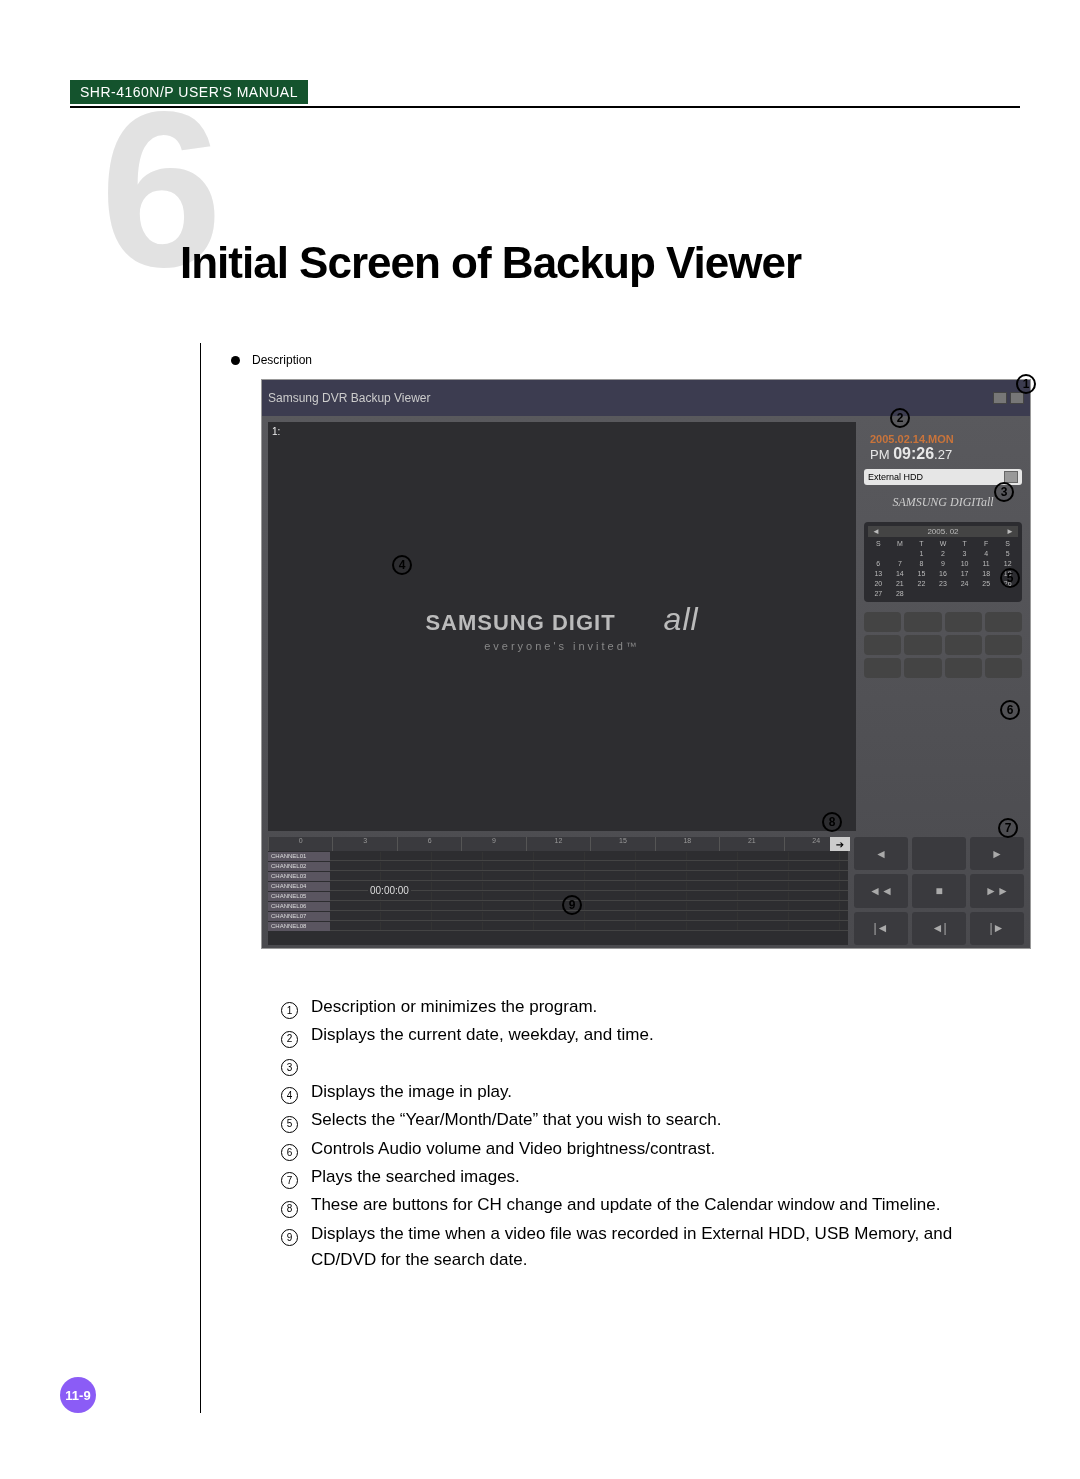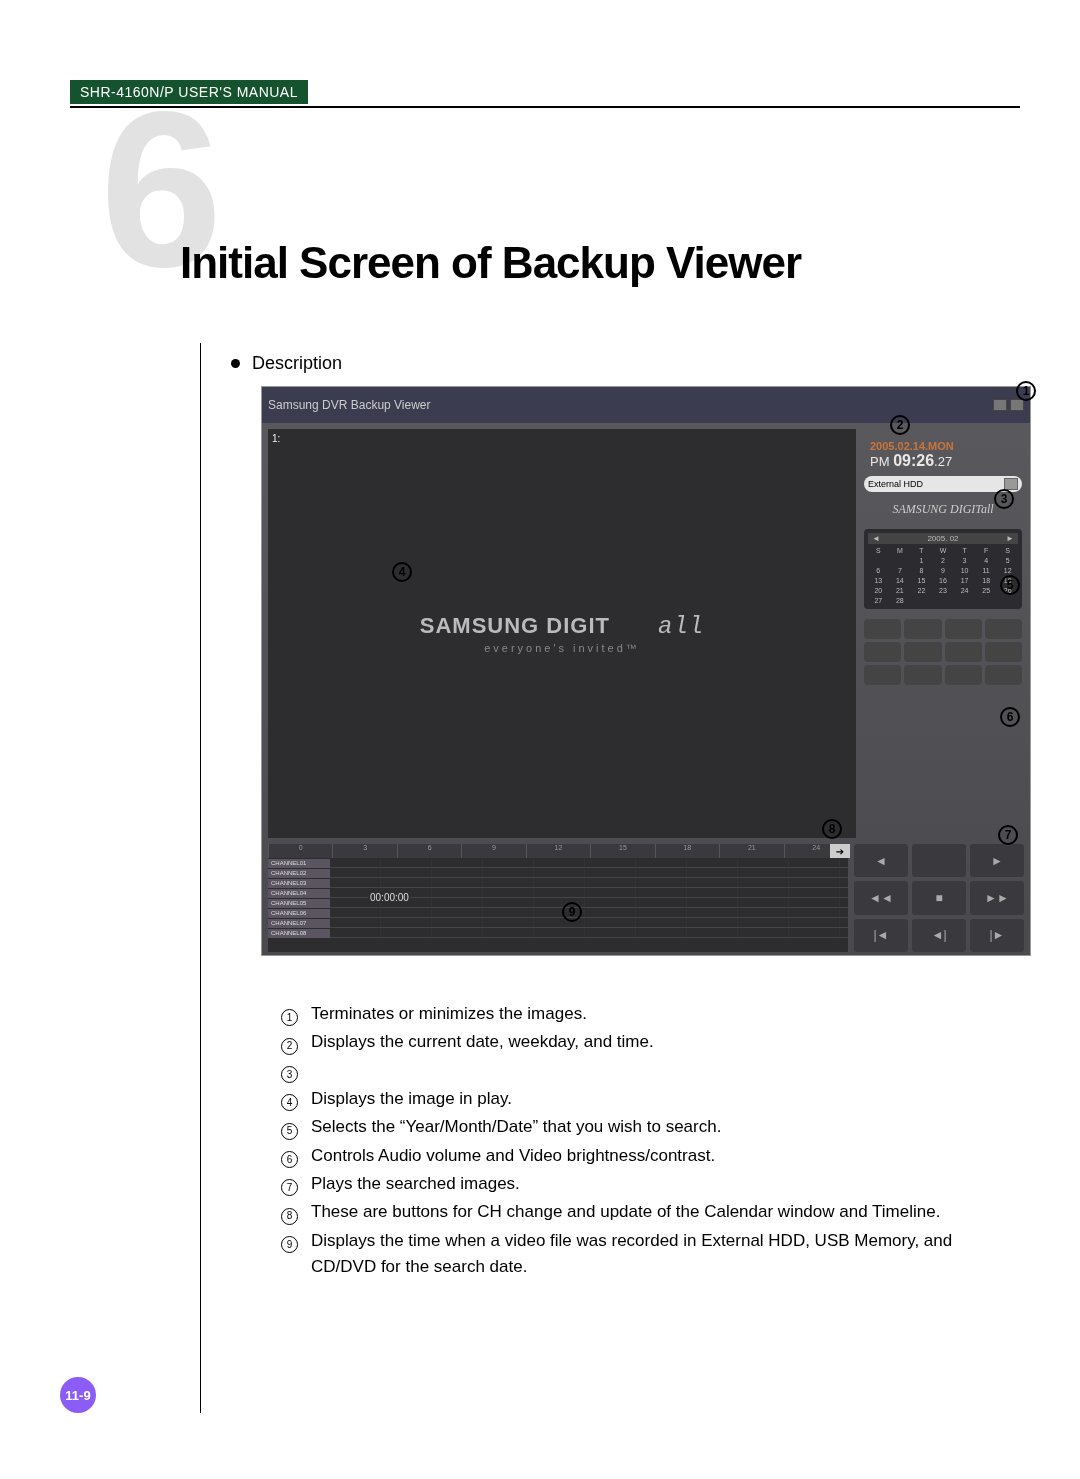--- a/index.html
+++ b/index.html
@@ -54,21 +54,21 @@
     border-left: 1px solid #000;
     min-height: 1070px;
     padding-left: 30px;
     padding-top: 10px;
     margin-top: 140px;
     position: relative;
   }
   .desc-row {
     display: flex;
     align-items: center;
-    font-size: 18px;
+    font-size: 12px;
     margin-bottom: 12px;
   }
   .bullet {
     width: 9px; height: 9px; border-radius: 50%;
     background: #000; margin-right: 12px;
   }
   .screenshot {
     width: 770px;
     height: 570px;
     background: linear-gradient(#5a5a5e, #4a4a4e);
@@ -99,36 +99,36 @@
     margin: 6px 4px 0 6px;
     position: relative;
     display: flex;
     flex-direction: column;
     align-items: center;
     justify-content: center;
     color: #bbb;
   }
   .ss-video .one { position: absolute; top: 4px; left: 4px; font-size: 10px; color: #eee; }
   .ss-logo { font-size: 22px; font-weight: bold; letter-spacing: 1px; }
-  .ss-logo i { font-style: italic; font-weight: normal; font-family: Liberation Mono, monospace; font-size: 24px; margin-left: 48px; }
+  .ss-logo i { font-style: italic; font-weight: normal; font-family: Liberation Sans, sans-serif; font-size: 32px; margin-left: 48px; }
   .ss-tag { font-size: 11px; letter-spacing: 3px; color: #888; margin-top: 2px; }
   .ss-side {
     width: 170px;
     padding: 17px 8px 0 4px;
     color: #ddd;
     font-size: 10px;
   }
   .ss-date { color: #c9743b; font-weight: bold; font-size: 11px; text-align: left; padding-left: 6px; }
   .ss-time { color: #e8e8e8; font-size: 13px; padding-left: 6px; }
   .ss-time b { font-size: 16px; font-weight: bold; }
   .ss-dev {
     margin-top: 6px;
     background: #e6e6e6;
     color: #000;
-    border-radius: 8px;
+    border-radius: 3px;
     padding: 2px 4px;
     font-size: 9px;
     display: flex; align-items: center; justify-content: space-between;
   }
   .ss-dev .drop { width: 14px; height: 12px; background: #999; border: 1px solid #666; }
   .ss-brand { text-align: center; margin: 10px 0 12px; font-size: 12px; font-style: italic; font-family: serif; color: #ccc; }
   .ss-cal {
     background: #2c2c30;
     border-radius: 4px;
     padding: 4px;
@@ -407,21 +407,21 @@
       <div class="callout" style="top:188px; right:10px;">5</div>
       <div class="callout" style="top:320px; right:10px;">6</div>
       <div class="callout" style="top:438px; right:12px;">7</div>
       <div class="callout" style="top:432px; left:560px;">8</div>
       <div class="callout" style="top:515px; left:300px;">9</div>
     </div>
 
     <ul class="desc-list">
       <li>
           <span class="num"><span class="circ-num">1</span></span>
-          <span>Terminates or minimizes the images.</span>
+          <span>Description or minimizes the program.</span>
         </li>
       <li>
           <span class="num"><span class="circ-num">2</span></span>
           <span>Displays the current date, weekday, and time.</span>
         </li>
       <li>
           <span class="num"><span class="circ-num">3</span></span>
         </li>
       <li>
           <span class="num"><span class="circ-num">4</span></span>

